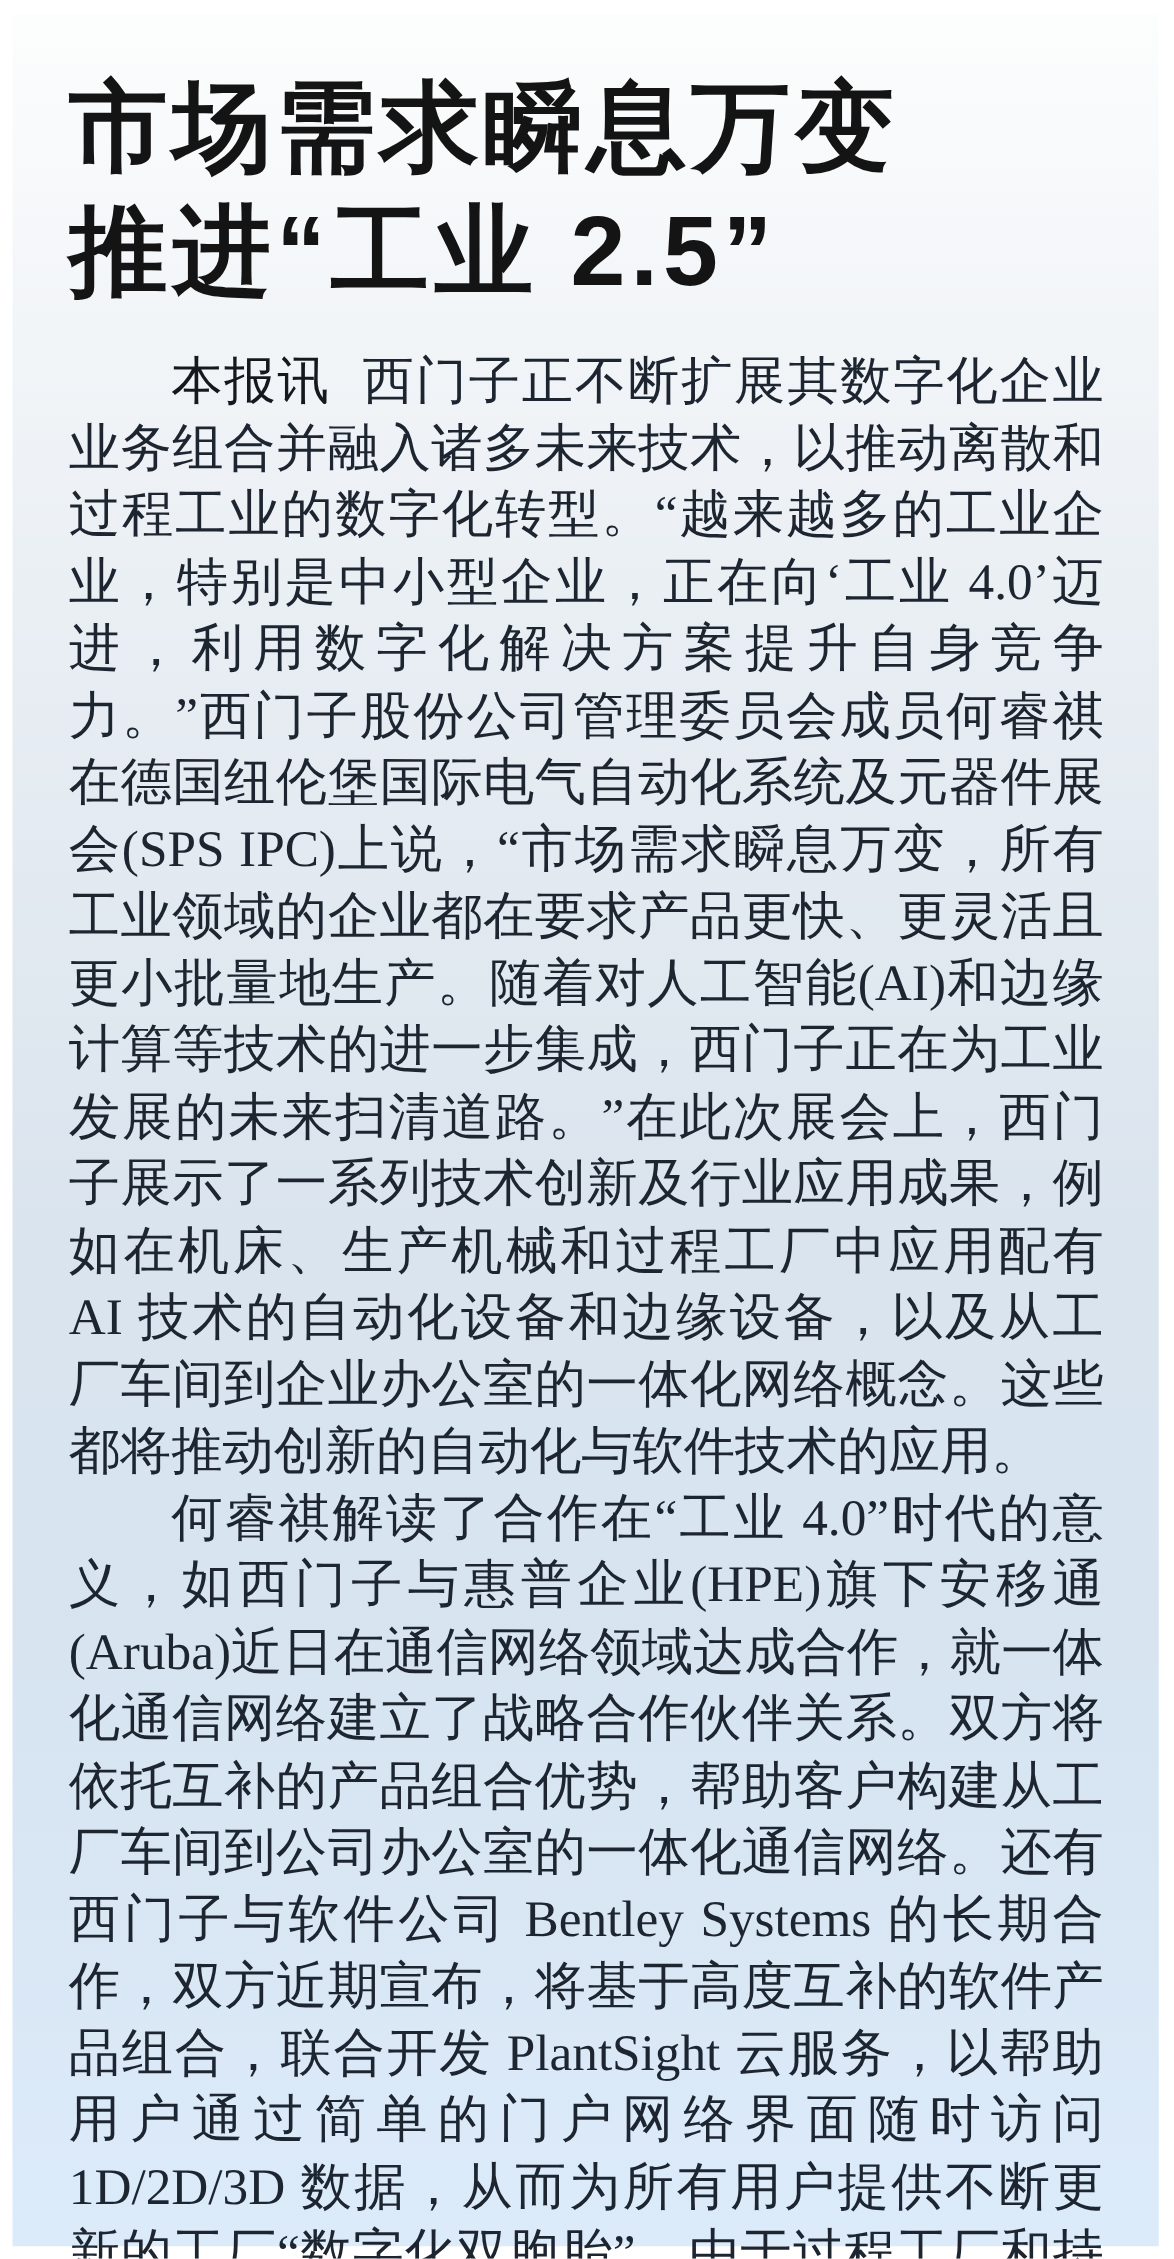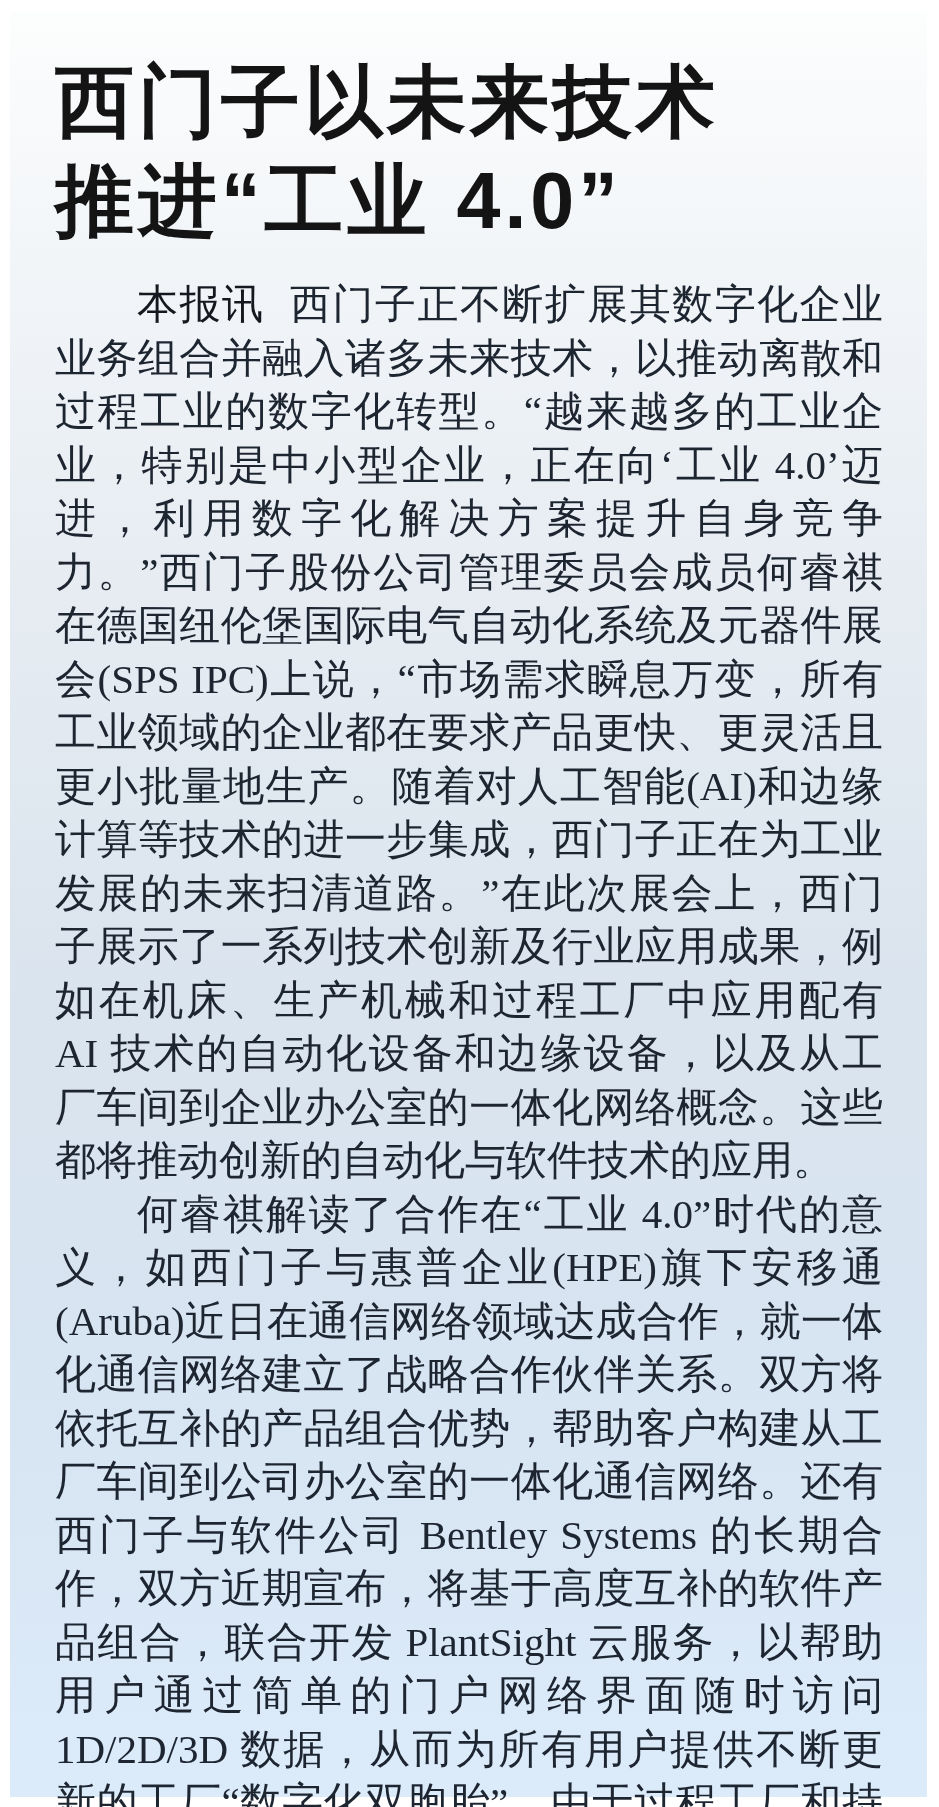--- a/index.html
+++ b/index.html
@@ -65,22 +65,22 @@
     content: "\00a0\00a0";
   }
 </style>
 </head>
 <body>
 
 <div class="page">
   <div class="sheet">
 
     <h1 class="title">
-      <span class="title-line">西门子以未来技术</span>
-      <span class="title-line">推进“工业 4.0”</span>
+      <span class="title-line">市场需求瞬息万变</span>
+      <span class="title-line">推进“工业 2.5”</span>
     </h1>
 
     <div class="article-body">
       <p class="para"><span class="lead">本报讯</span><span>西门子正不断扩展其数字化企业业务组合并融入诸多未来技术，以推动离散和过程工业的数字化转型。“越来越多的工业企业，特别是中小型企业，正在向‘工业 4.0’迈进，利用数字化解决方案提升自身竞争力。”西门子股份公司管理委员会成员何睿祺在德国纽伦堡国际电气自动化系统及元器件展会(SPS IPC)上说，“市场需求瞬息万变，所有工业领域的企业都在要求产品更快、更灵活且更小批量地生产。随着对人工智能(AI)和边缘计算等技术的进一步集成，西门子正在为工业发展的未来扫清道路。”在此次展会上，西门子展示了一系列技术创新及行业应用成果，例如在机床、生产机械和过程工厂中应用配有 AI 技术的自动化设备和边缘设备，以及从工厂车间到企业办公室的一体化网络概念。这些都将推动创新的自动化与软件技术的应用。</span></p>
 
       <p class="para"><span>何睿祺解读了合作在“工业 4.0”时代的意义，如西门子与惠普企业(HPE)旗下安移通(Aruba)近日在通信网络领域达成合作，就一体化通信网络建立了战略合作伙伴关系。双方将依托互补的产品组合优势，帮助客户构建从工厂车间到公司办公室的一体化通信网络。还有西门子与软件公司 Bentley Systems 的长期合作，双方近期宣布，将基于高度互补的软件产品组合，联合开发 PlantSight 云服务，以帮助用户通过简单的门户网络界面随时访问 1D/2D/3D 数据，从而为所有用户提供不断更新的工厂“数字化双胞胎”。由于过程工厂和持续投资项目的服务时间较长，这项云服务将为工厂运营商带来巨大的效益。</span></p>
     </div>
 
   </div>
 </div>

